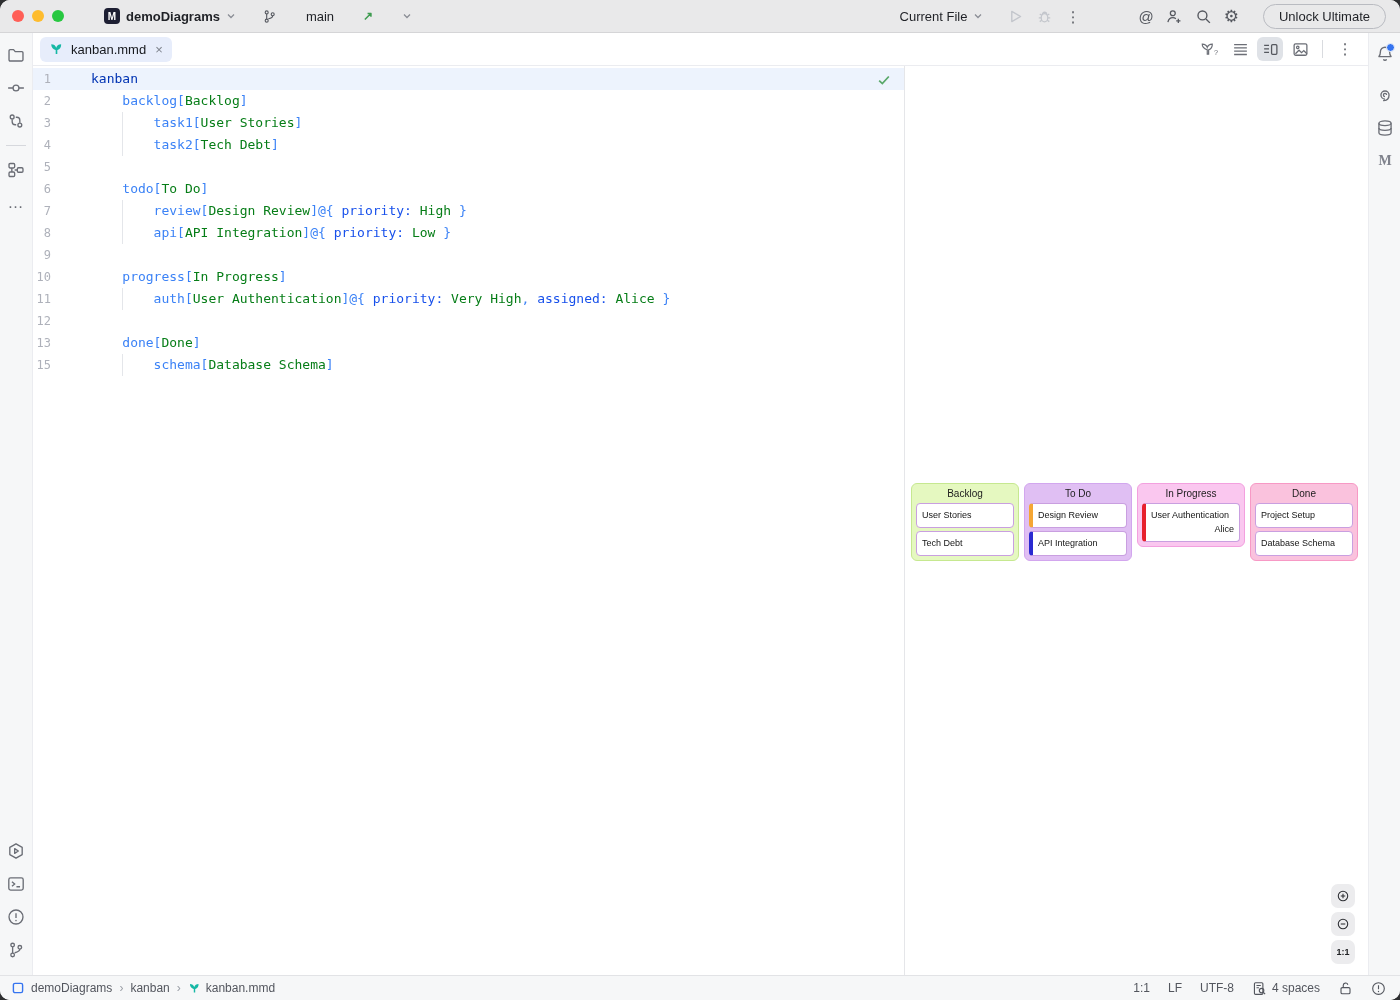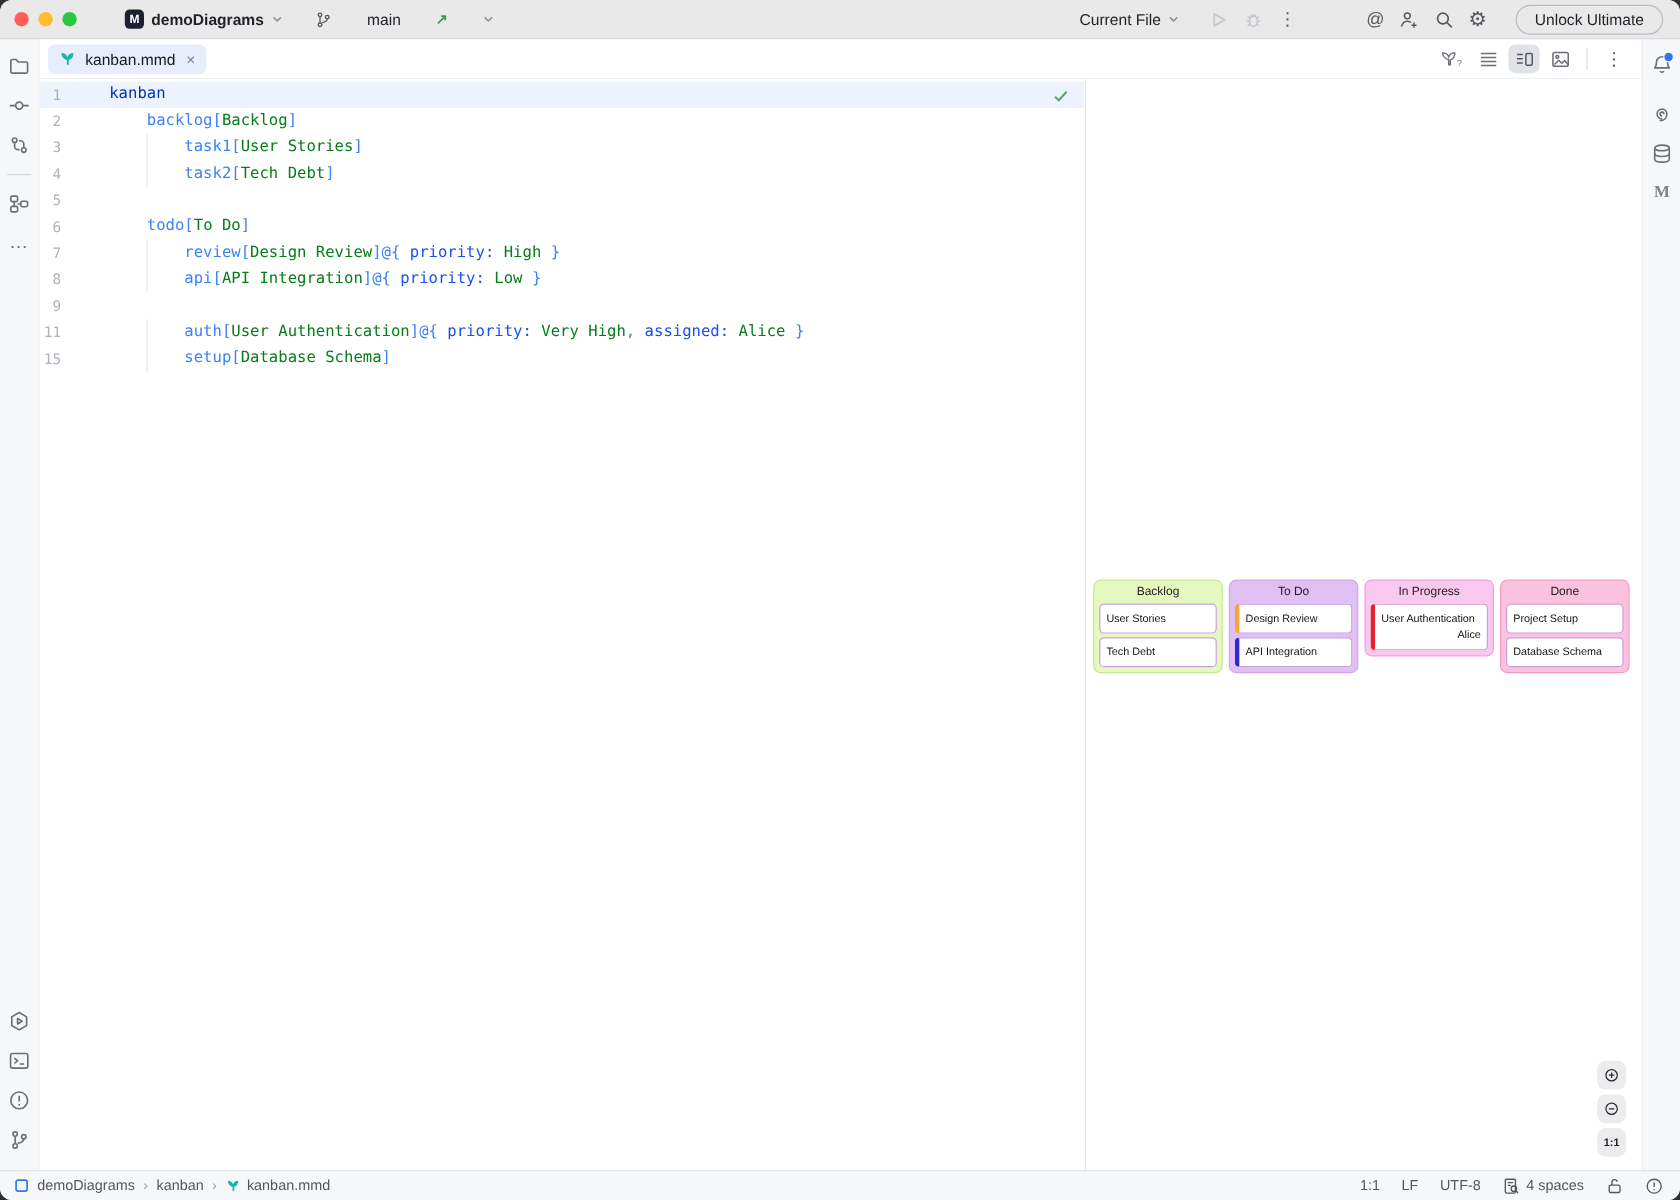--- a/index.html
+++ b/index.html
@@ -290,26 +290,38 @@
               </div>
               <div class="cl">
                 <span class="ln">8</span>
                 <span class="lc g8"><span class="t-p">        api[</span><span class="t-s">API Integration</span><span class="t-p">]@{ </span><span class="t-a">priority:</span><span class="t-p"> </span><span class="t-s">Low</span><span class="t-p"> }</span></span>
               </div>
               <div class="cl">
                 <span class="ln">9</span>
                 <span class="lc"></span>
               </div>
               <div class="cl">
+                <span class="ln">10</span>
+                <span class="lc"><span class="t-p">    progress[</span><span class="t-s">In Progress</span><span class="t-p">]</span></span>
+              </div>
+              <div class="cl">
                 <span class="ln">11</span>
                 <span class="lc g8"><span class="t-p">        auth[</span><span class="t-s">User Authentication</span><span class="t-p">]@{ </span><span class="t-a">priority:</span><span class="t-p"> </span><span class="t-s">Very High</span><span class="t-p">, </span><span class="t-a">assigned:</span><span class="t-p"> </span><span class="t-s">Alice</span><span class="t-p"> }</span></span>
               </div>
               <div class="cl">
+                <span class="ln">12</span>
+                <span class="lc"></span>
+              </div>
+              <div class="cl">
+                <span class="ln">13</span>
+                <span class="lc"><span class="t-p">    done[</span><span class="t-s">Done</span><span class="t-p">]</span></span>
+              </div>
+              <div class="cl">
                 <span class="ln">15</span>
-                <span class="lc g8"><span class="t-p">        setup[</span><span class="t-s">Database Schema</span><span class="t-p">]</span></span>
+                <span class="lc g8"><span class="t-p">        schema[</span><span class="t-s">Database Schema</span><span class="t-p">]</span></span>
               </div>
             </div>
           <span class="inspect">
             <svg class="ic" width="14" height="14" viewBox="0 0 16 16" fill="none" stroke="#59a869" stroke-width="2">
                 <path d="M2.5 8.6l3.6 3.5L13.5 4"></path>
               </svg>
           </span>
         </div>
         <div class="divider"></div>
         <div class="preview">

